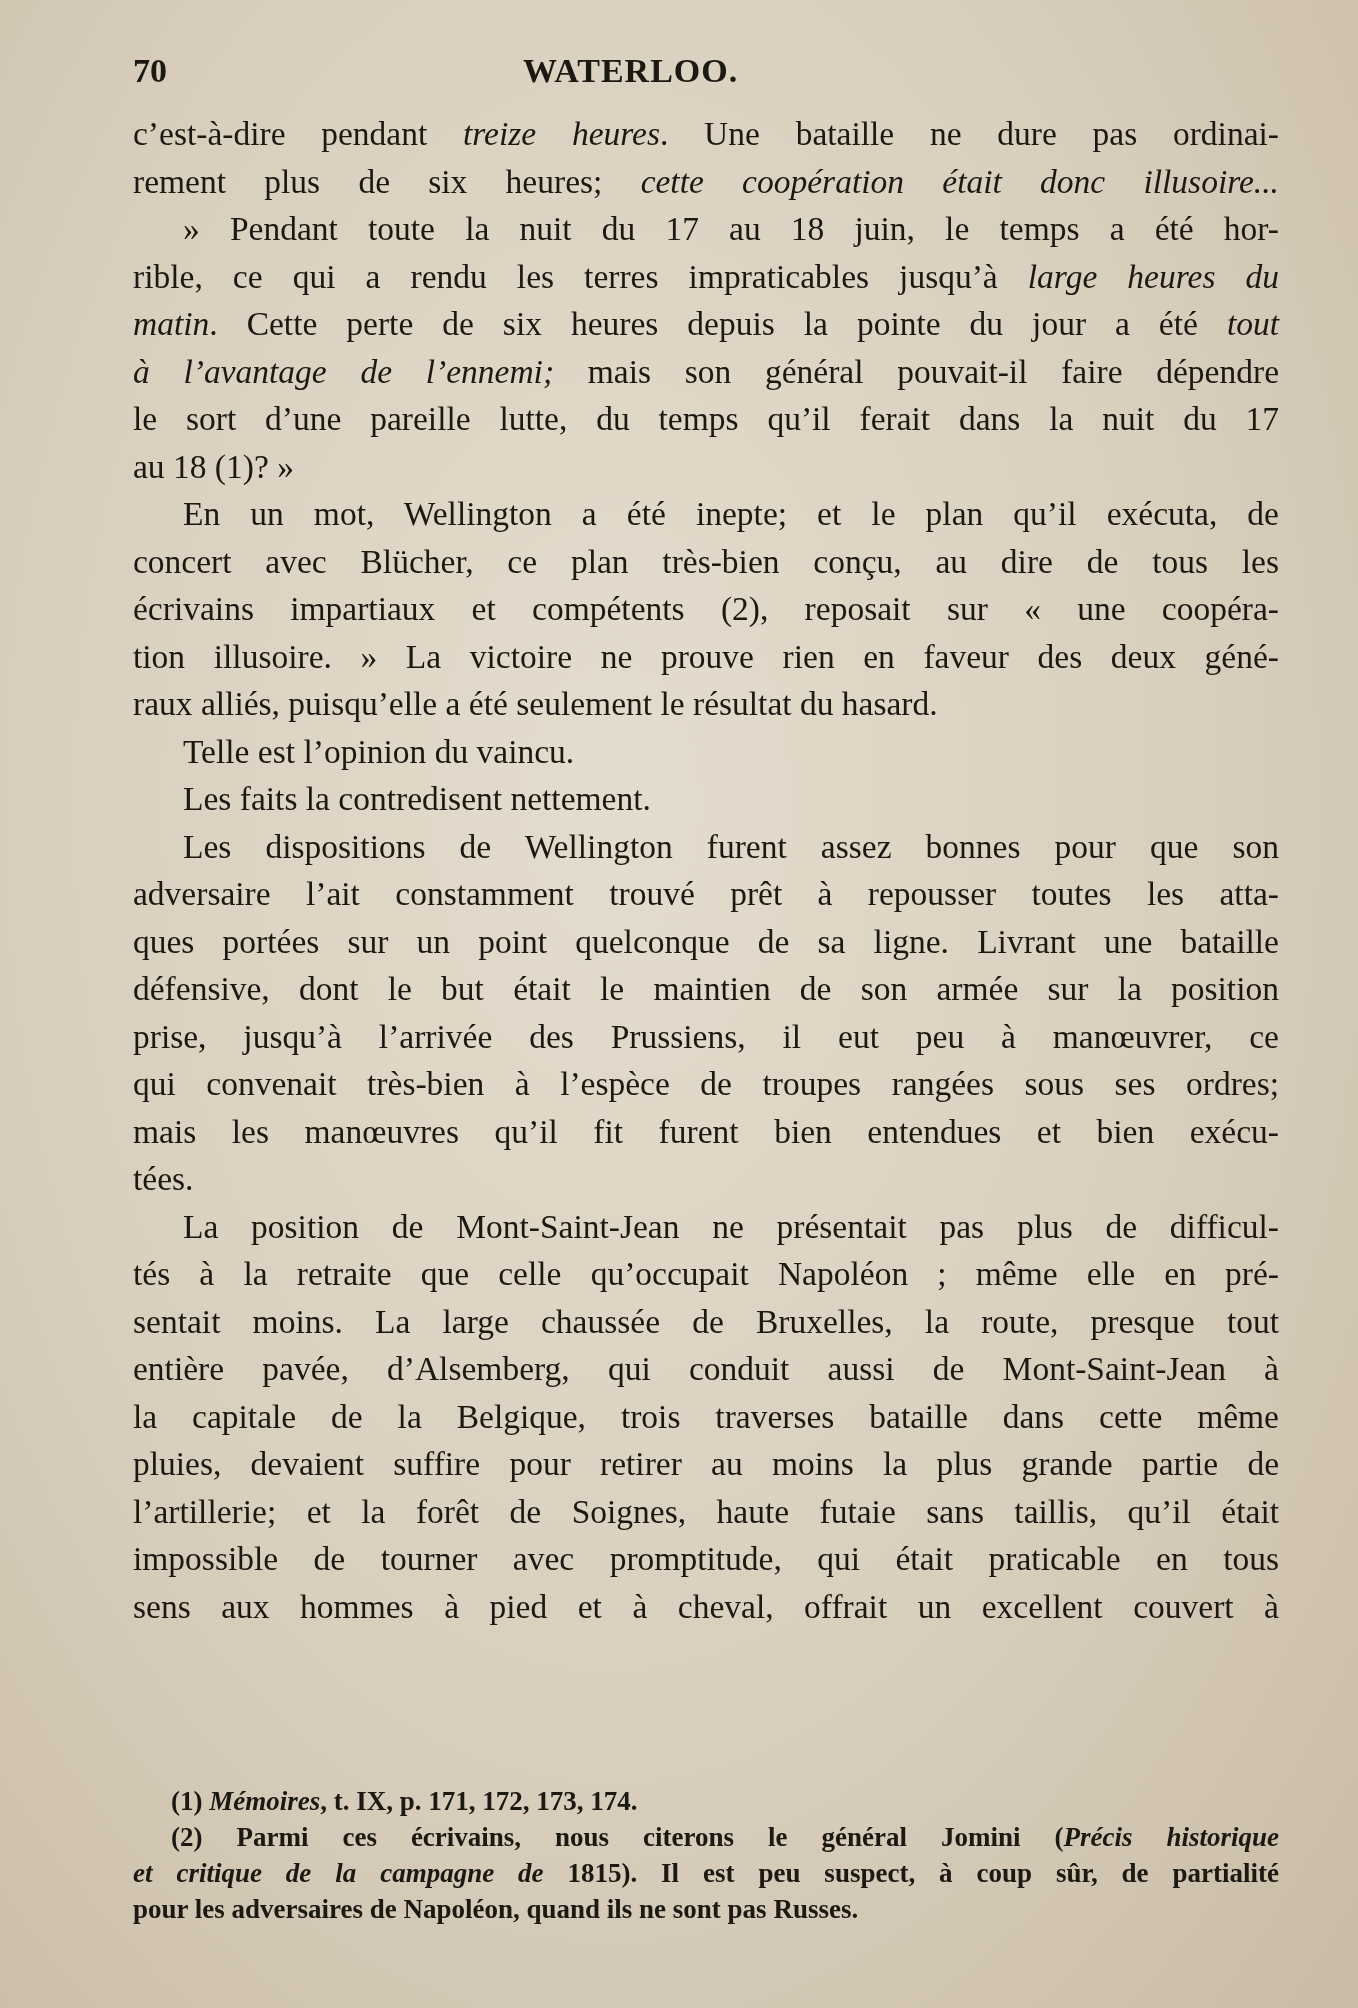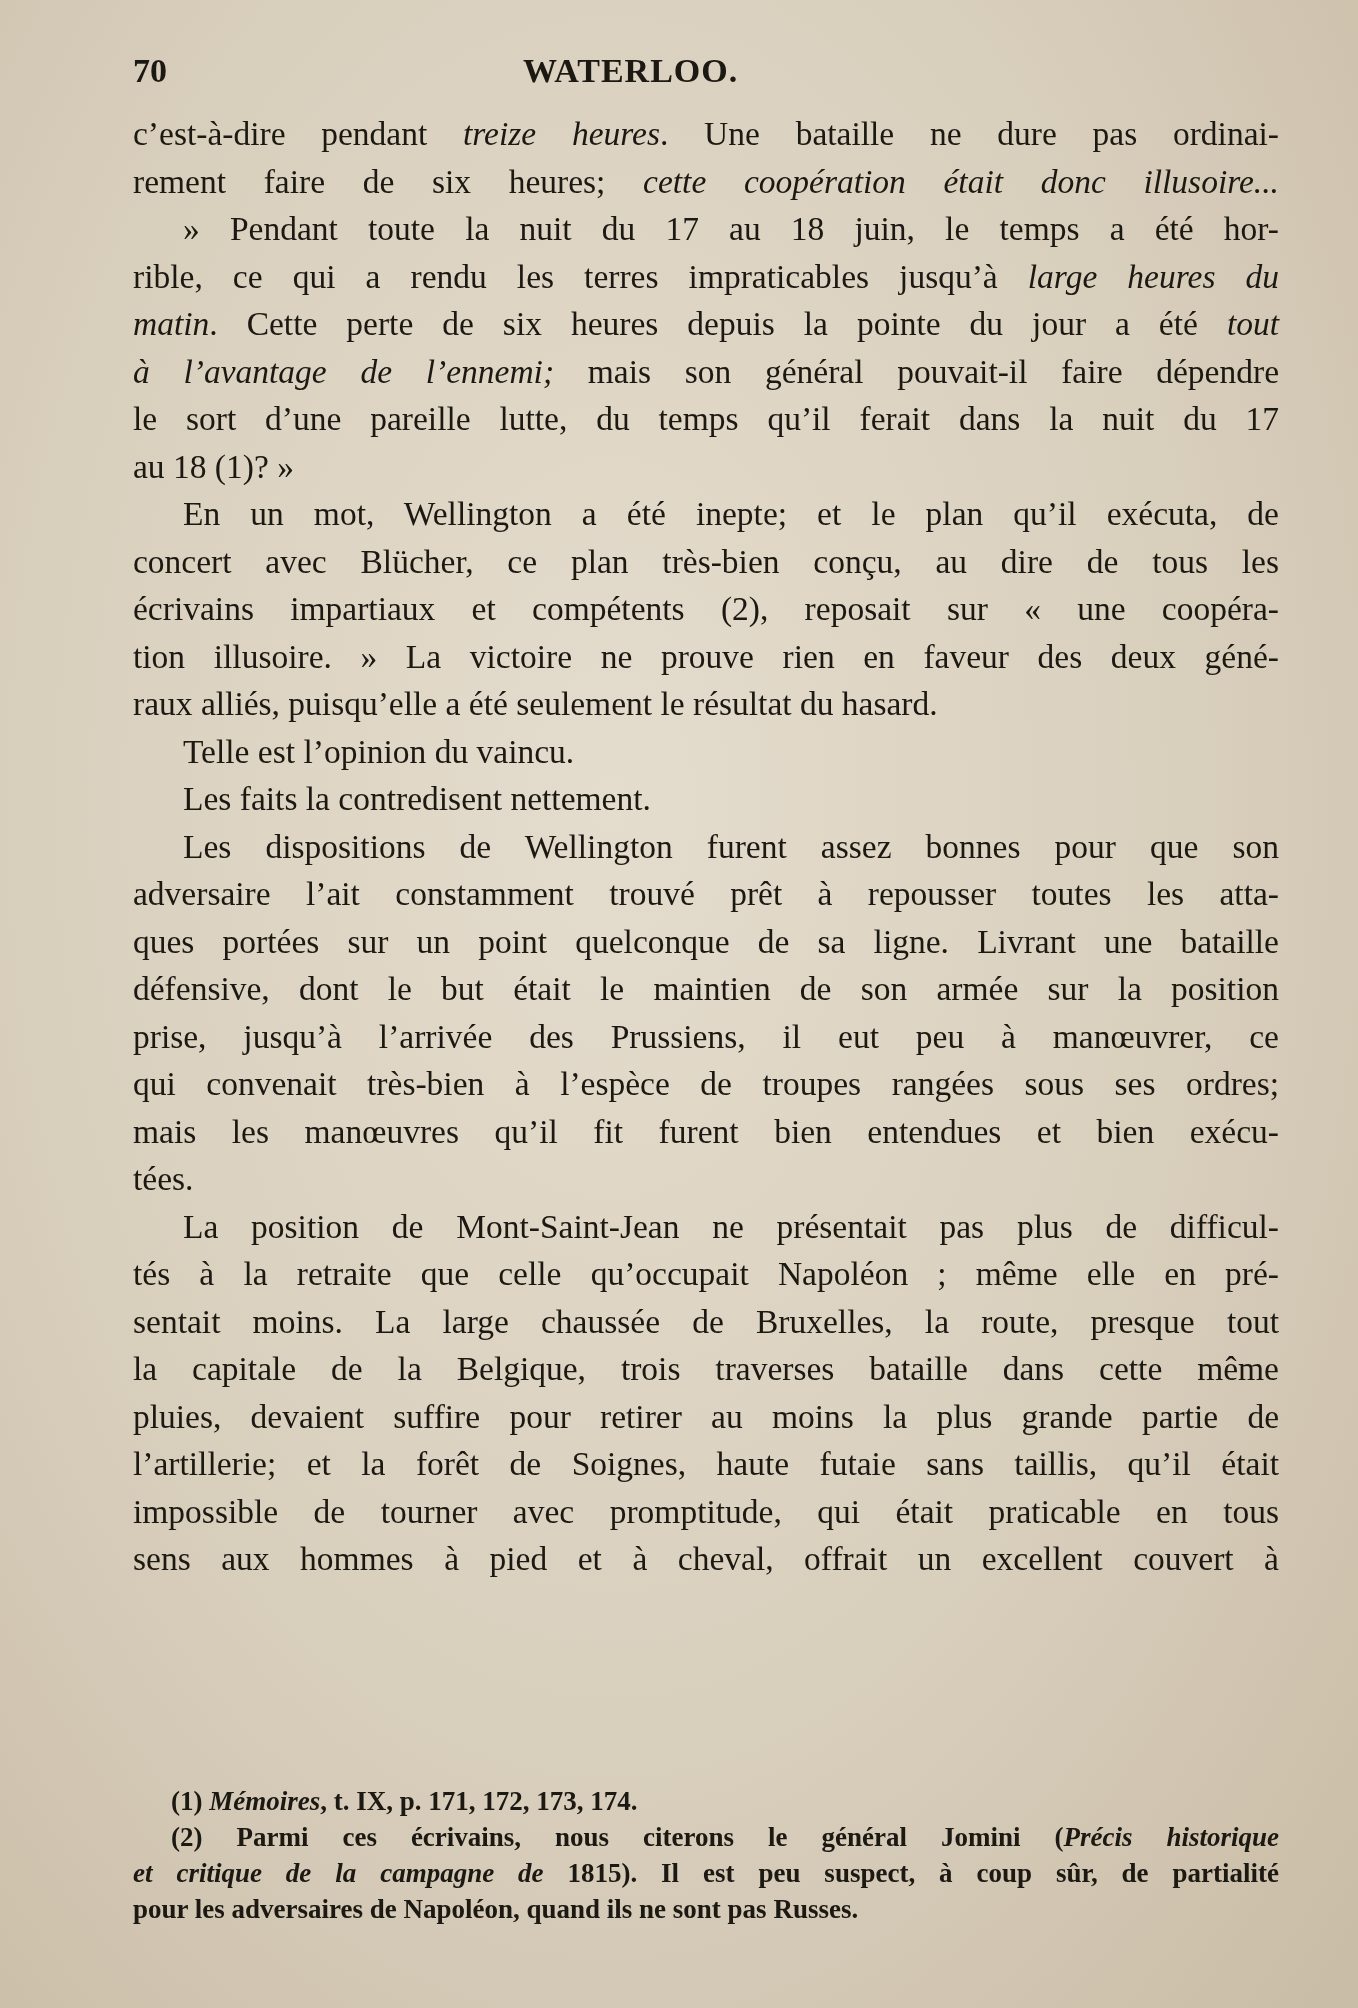--- a/index.html
+++ b/index.html
@@ -34,21 +34,21 @@
 <body>
 
 <div class="page">
   <div class="header">
     <span class="page-num">70</span>
     <span class="running-title">WATERLOO.</span>
   </div>
 
   <div class="body-text" id="body-text">
       <span class="line"><span>c’est-à-dire pendant </span><span class="it">treize heures</span><span>. Une bataille ne dure pas ordinai-</span></span>
-      <span class="line"><span>rement faire de six heures; </span><span class="it">cette coopération était donc illusoire...</span></span>
+      <span class="line"><span>rement plus de six heures; </span><span class="it">cette coopération était donc illusoire...</span></span>
       <span class="line indent"><span>» Pendant toute la nuit du 17 au 18 juin, le temps a été hor-</span></span>
       <span class="line"><span>rible, ce qui a rendu les terres impraticables jusqu’à </span><span class="it">large heures du</span></span>
       <span class="line"><span class="it">matin</span><span>. Cette perte de six heures depuis la pointe du jour a été </span><span class="it">tout</span></span>
       <span class="line"><span class="it">à l’avantage de l’ennemi;</span><span> mais son général pouvait-il faire dépendre</span></span>
       <span class="line"><span>le sort d’une pareille lutte, du temps qu’il ferait dans la nuit du 17</span></span>
       <span class="line last"><span>au 18 (1)? »</span></span>
       <span class="line indent"><span>En un mot, Wellington a été inepte; et le plan qu’il exécuta, de</span></span>
       <span class="line"><span>concert avec Blücher, ce plan très-bien conçu, au dire de tous les</span></span>
       <span class="line"><span>écrivains impartiaux et compétents (2), reposait sur « une coopéra-</span></span>
       <span class="line"><span>tion illusoire. » La victoire ne prouve rien en faveur des deux géné-</span></span>
@@ -59,20 +59,21 @@
       <span class="line"><span>adversaire l’ait constamment trouvé prêt à repousser toutes les atta-</span></span>
       <span class="line"><span>ques portées sur un point quelconque de sa ligne. Livrant une bataille</span></span>
       <span class="line"><span>défensive, dont le but était le maintien de son armée sur la position</span></span>
       <span class="line"><span>prise, jusqu’à l’arrivée des Prussiens, il eut peu à manœuvrer, ce</span></span>
       <span class="line"><span>qui convenait très-bien à l’espèce de troupes rangées sous ses ordres;</span></span>
       <span class="line"><span>mais les manœuvres qu’il fit furent bien entendues et bien exécu-</span></span>
       <span class="line last"><span>tées.</span></span>
       <span class="line indent"><span>La position de Mont-Saint-Jean ne présentait pas plus de difficul-</span></span>
       <span class="line"><span>tés à la retraite que celle qu’occupait Napoléon ; même elle en pré-</span></span>
       <span class="line"><span>sentait moins. La large chaussée de Bruxelles, la route, presque tout</span></span>
+      <span class="line"><span>entière pavée, d’Alsemberg, qui conduit aussi de Mont-Saint-Jean à</span></span>
       <span class="line"><span>la capitale de la Belgique, trois traverses bataille dans cette même</span></span>
       <span class="line"><span>pluies, devaient suffire pour retirer au moins la plus grande partie de</span></span>
       <span class="line"><span>l’artillerie; et la forêt de Soignes, haute futaie sans taillis, qu’il était</span></span>
       <span class="line"><span>impossible de tourner avec promptitude, qui était praticable en tous</span></span>
       <span class="line"><span>sens aux hommes à pied et à cheval, offrait un excellent couvert à</span></span>
     </div>
 
   <div class="footnotes" id="footnotes">
       <span class="fn-line fn-indent last"><span>(1) </span><span class="it">Mémoires</span><span>, t. IX, p. 171, 172, 173, 174.</span></span>
       <span class="fn-line fn-indent"><span>(2) Parmi ces écrivains, nous citerons le général Jomini (</span><span class="it">Précis historique</span></span>

